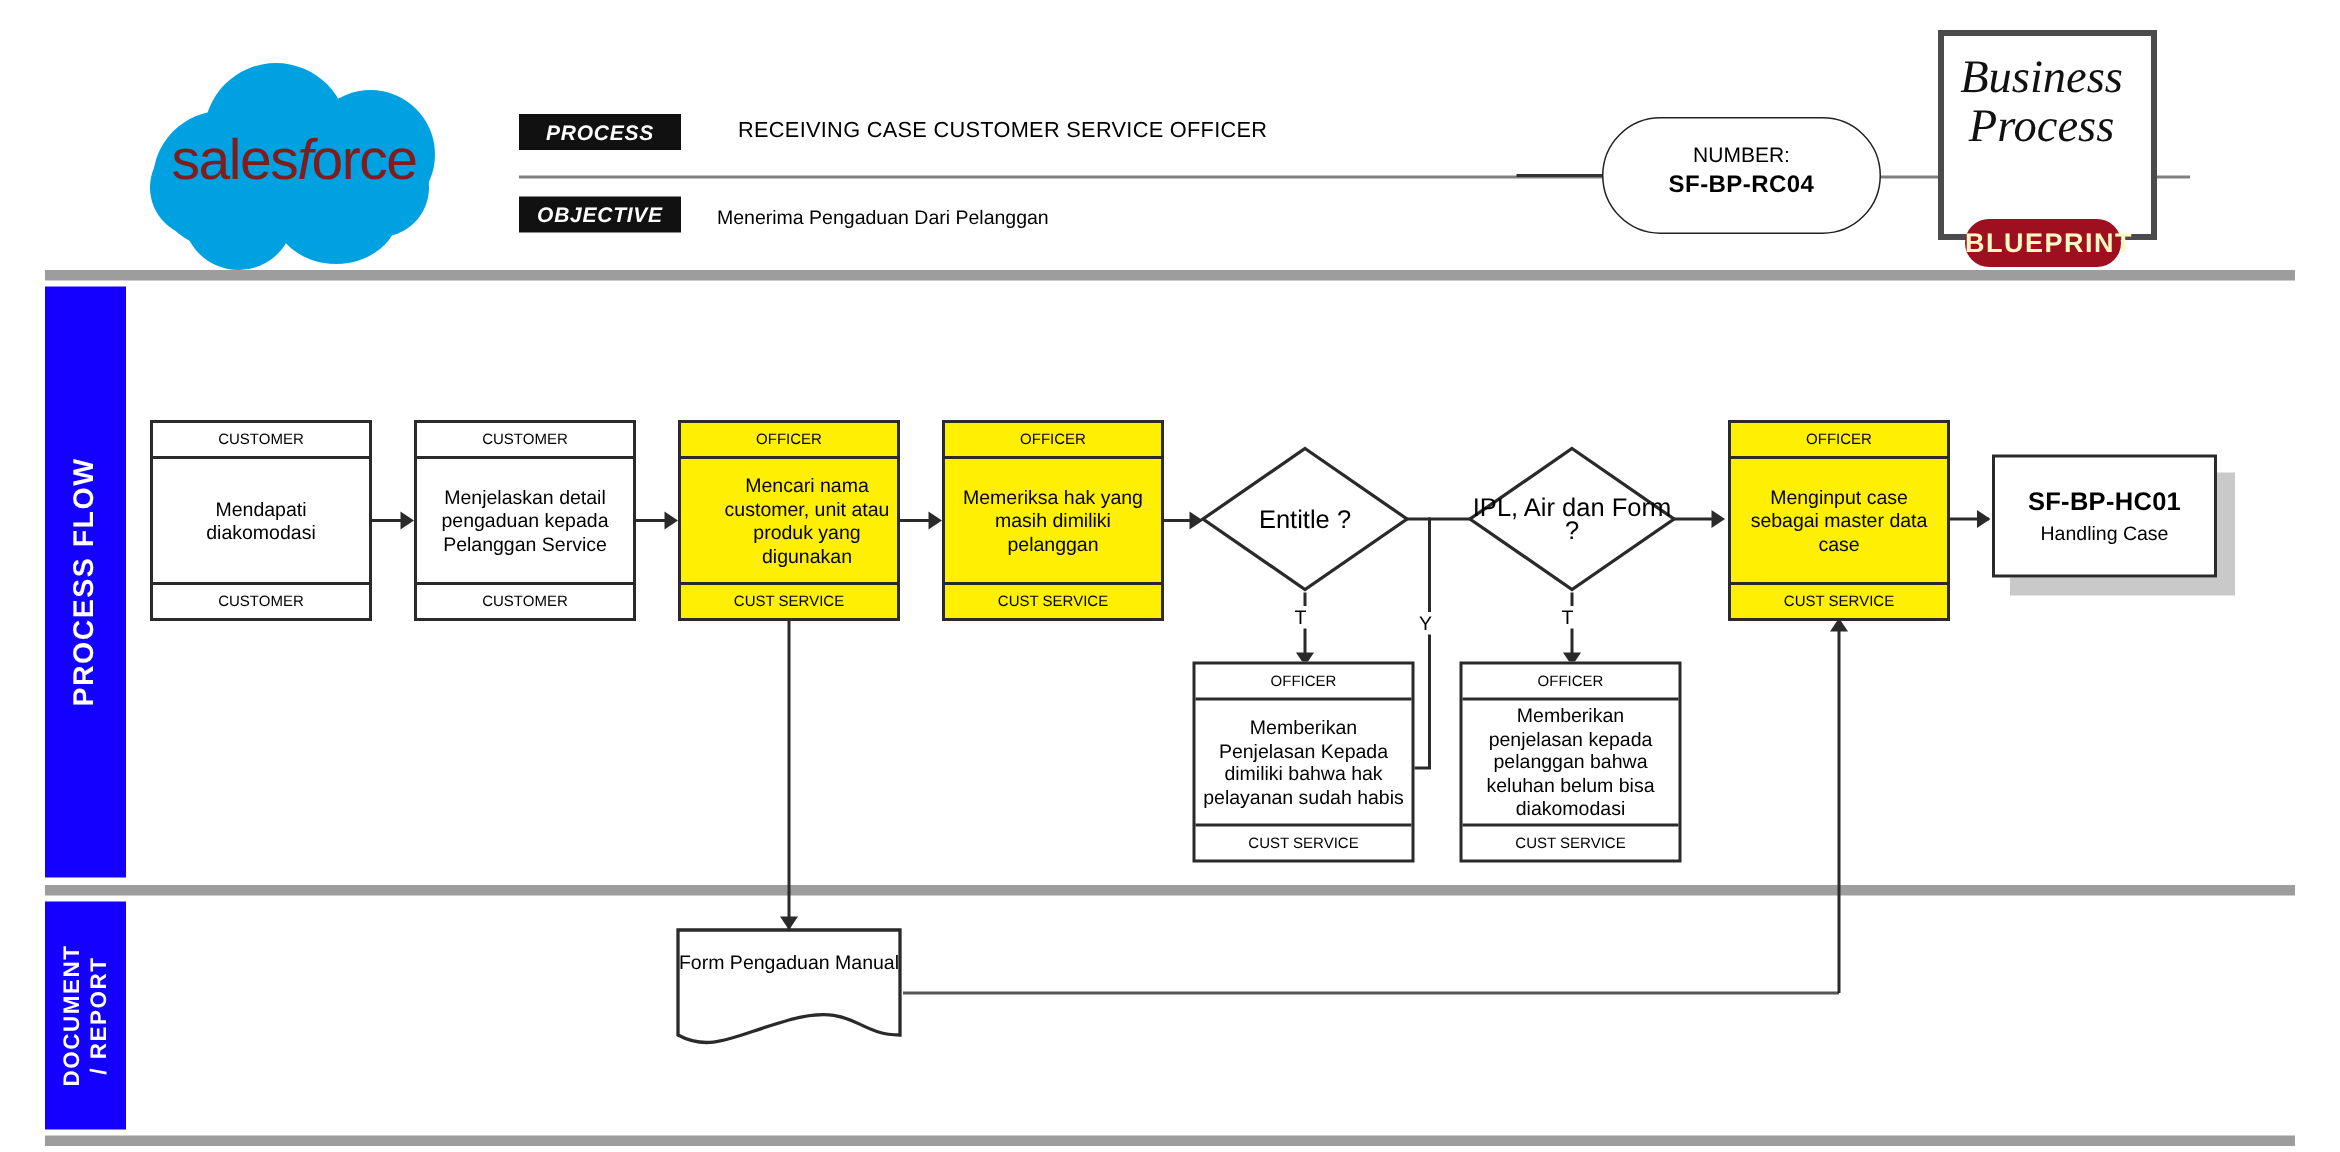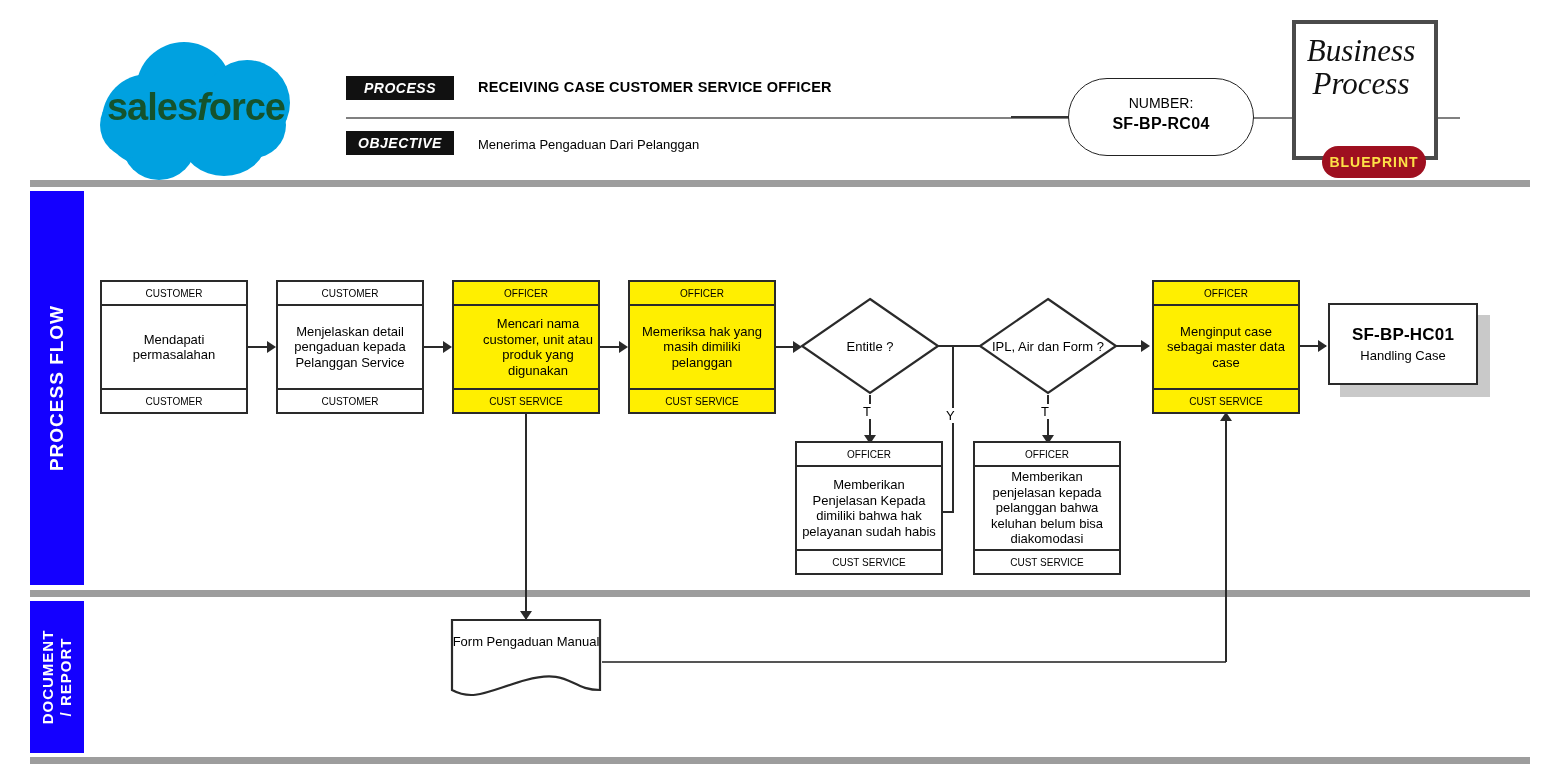--- a/index.html
+++ b/index.html
@@ -11,46 +11,46 @@
 
   #sf-logo{position:absolute;left:96px;top:32px;width:200px;height:140px;}
   #sf-logo .cloud{position:absolute;background:#00a1e0;border-radius:50%;}
   #sf-logo .c1{left:6px;  top:42px; width:92px;  height:92px;}
   #sf-logo .c2{left:40px; top:10px; width:96px;  height:96px;}
   #sf-logo .c3{left:108px;top:28px; width:86px;  height:86px;}
   #sf-logo .c4{left:26px; top:74px; width:74px;  height:74px;}
   #sf-logo .c5{left:86px; top:74px; width:84px;  height:70px;}
   #sf-logo .c6{left:4px;  top:60px; width:186px; height:66px;border-radius:40px;}
   #sf-logo .wordmark{position:absolute;left:0;top:56px;width:200px;text-align:center;
-      color:#14532d;font-size:38px;font-weight:700;letter-spacing:-1px;line-height:38px;}
+      color:#7f1d1d;font-size:38px;font-weight:400;letter-spacing:-1px;line-height:38px;}
   #sf-logo .wordmark i{font-style:italic;}
 
   .tag{display:inline-block;background:#111;color:#fff;font-style:italic;font-weight:bold;
        font-size:14px;letter-spacing:.5px;text-align:center;padding:4px 0;}
   #process-tag{position:absolute;left:346px;top:76px;width:108px;}
   #objective-tag{position:absolute;left:346px;top:131px;width:108px;}
-  #process-title{position:absolute;left:478px;top:79px;font-size:14.5px;font-weight:bold;letter-spacing:.2px;}
+  #process-title{position:absolute;left:492px;top:79px;font-size:14.5px;font-weight:normal;letter-spacing:.2px;}
   #objective-title{position:absolute;left:478px;top:137px;font-size:13px;}
   #hdr-rule{position:absolute;left:346px;top:117px;width:1114px;height:2px;background:#808080;}
 
   #num-line{position:absolute;left:1011px;top:116px;width:60px;height:1.5px;background:#333;}
   #num-pill{position:absolute;left:1068px;top:78px;width:184px;height:76px;
       border:1.6px solid #222;border-radius:40px;background:#fff;text-align:center;}
   #num-pill .lbl{margin-top:16px;font-size:14px;}
   #num-pill .val{margin-top:4px;font-size:16px;font-weight:bold;letter-spacing:.3px;}
 
   #bp-logo{position:absolute;left:1292px;top:20px;width:140px;height:152px;}
   #bp-logo .frame{position:absolute;left:0;top:0;width:138px;height:132px;
       border:4px solid #4b4b4b;background:#fff;}
   #bp-logo .script{position:absolute;left:0;top:14px;width:138px;text-align:center;
       font-family:"Liberation Serif","DejaVu Serif",serif;font-style:italic;
       font-size:31px;line-height:33px;color:#111;}
   #bp-logo .ribbon{position:absolute;left:18px;top:126px;width:104px;height:32px;
-      background:#9e1020;border-radius:16px;color:#fde047;text-align:center;
-      font-size:14px;font-weight:bold;line-height:32px;letter-spacing:1px;margin-left:12px;}
+      background:#9e1020;border-radius:16px;color:#fef9c3;text-align:center;
+      font-size:18px;font-weight:bold;line-height:32px;letter-spacing:1px;}
 
   
   .grule{position:absolute;height:7px;background:#9d9d9d;}
   #rule-top{left:30px;top:180px;width:1500px;}
   #rule-mid{left:30px;top:590px;width:1500px;}
   #rule-bot{left:30px;top:757px;width:1500px;}
 
   .lane-label{position:absolute;background:#1400ff;color:#fff;font-weight:bold;
       display:flex;align-items:center;justify-content:center;}
   .lane-label span{display:block;transform:rotate(-90deg);white-space:nowrap;
@@ -66,21 +66,21 @@
   .pbox .hdr{border-bottom:2px solid #2a2a2a;}
   .pbox .ftr{border-top:2px solid #2a2a2a;}
   .pbox .body{display:flex;align-items:center;justify-content:center;text-align:center;
       font-size:13px;line-height:15.5px;padding:2px 4px;box-sizing:border-box;}
 
   
   .diamond{position:absolute;}
   .diamond .shape{position:absolute;left:0;top:0;width:100%;height:100%;}
   .diamond .txt{position:absolute;left:0;top:0;width:100%;height:100%;
       display:flex;align-items:center;justify-content:center;text-align:center;
-      font-size:13px;line-height:15px;}
+      font-size:17px;line-height:15px;}
 
   
   #endbox-shadow{position:absolute;left:1340px;top:315px;width:150px;height:82px;background:#c9c9c9;}
   #endbox{position:absolute;left:1328px;top:303px;width:150px;height:82px;
       border:2px solid #2a2a2a;background:#fff;box-sizing:border-box;
       display:flex;flex-direction:column;align-items:center;justify-content:center;}
   #endbox .code{font-size:17px;font-weight:bold;letter-spacing:.2px;}
   #endbox .sub{font-size:13px;margin-top:3px;}
 
   
@@ -142,21 +142,21 @@
 
 <div class="lane-label" id="lane-process">
   <span>PROCESS FLOW</span>
 </div>
 <div class="lane-label" id="lane-document">
   <span>DOCUMENT / REPORT</span>
 </div>
 
 <div class="pbox" id="box1" style="left:100px;top:280px;width:148px;height:134px;">
   <div class="hdr">CUSTOMER</div>
-  <div class="body" style="height:82px;">Mendapati permasalahan</div>
+  <div class="body" style="height:82px;">Mendapati diakomodasi</div>
   <div class="ftr">CUSTOMER</div>
 </div>
 <div class="ln h" style="left:248px;top:346px;width:26px;"></div>
 <div class="arr r" style="left:267px;top:341px;"></div>
 
 <div class="pbox" id="box2" style="left:276px;top:280px;width:148px;height:134px;">
   <div class="hdr">CUSTOMER</div>
   <div class="body" style="height:82px;">Menjelaskan detail pengaduan kepada Pelanggan Service</div>
   <div class="ftr">CUSTOMER</div>
 </div>

